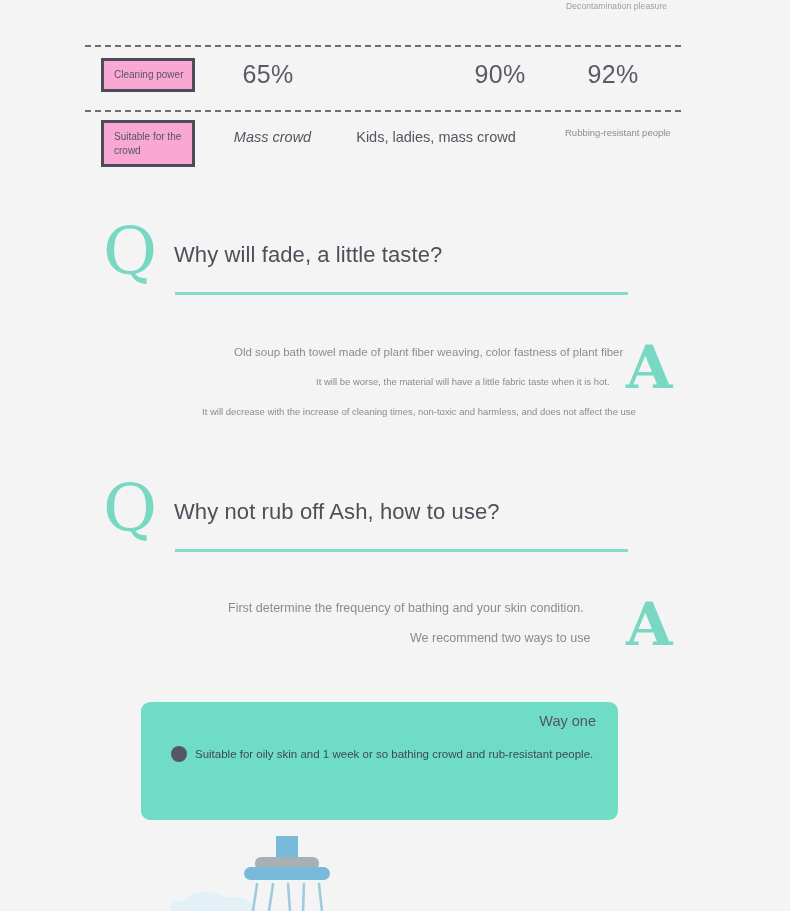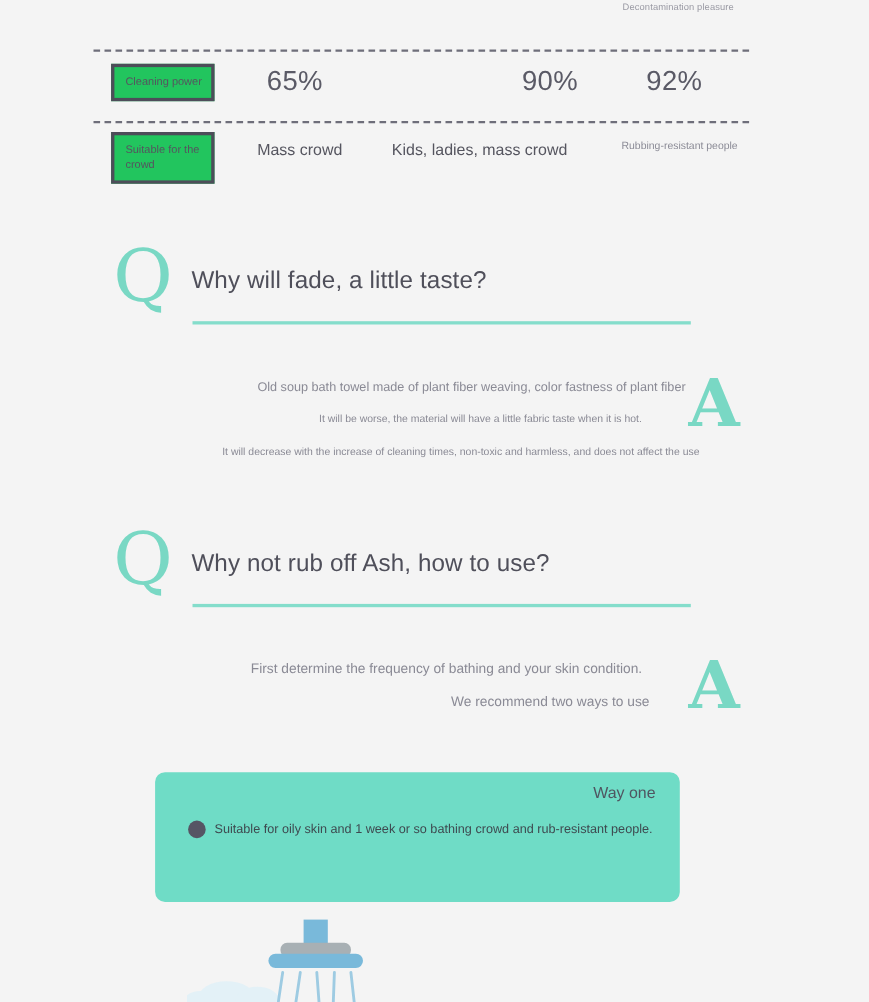--- a/index.html
+++ b/index.html
@@ -42,21 +42,21 @@
   }
   .dash-rule.top { top: 45px; }
   .dash-rule.mid { top: 110px; }
 
   .row-label {
     position: absolute;
     left: 101px;
     width: 94px;
     box-sizing: border-box;
     border: 3px solid #4d4d59;
-    background: #22c55e;
+    background: #f9a8d4;
     padding: 7px 8px 7px 10px;
     font-size: 10px;
     line-height: 1.35;
     color: #55555f;
   }
   .row-label.r1 { top: 58px; }
   .row-label.r2 { top: 120px; }
 
   .cell {
     position: absolute;
@@ -72,21 +72,21 @@
   }
   .cell.pct.c1 { left: 218px; width: 100px; }
   .cell.pct.c2 { left: 337px; width: 100px; }
   .cell.pct.c3 { left: 450px; width: 100px; }
   .cell.pct.c4 { left: 563px; width: 100px; }
 
   .cell.crowd {
     top: 129px;
     font-size: 14.5px;
   }
-  .cell.crowd.c1 { left: 216px; width: 113px; }
+  .cell.crowd.c1 { left: 216px; width: 113px; font-style: italic; }
   .cell.crowd.c2 { left: 336px; width: 200px; }
   .cell.crowd.c3 {
     left: 565px;
     width: 115px;
     top: 126px;
     text-align: left;
     font-size: 9.5px;
     line-height: 1.45;
     color: #8b8b96;
   }
@@ -141,21 +141,21 @@
     line-height: 1;
     font-weight: 700;
     color: #79d8c4;
   }
   .a-line {
     position: absolute;
     color: #8a8a95;
     white-space: nowrap;
   }
   .qa.one .a-line.l1 { left: 234px; top: 3px;  font-size: 11.5px; }
-  .qa.one .a-line.l2 { left: 290px; top: 33px; font-size: 9.5px;  }
+  .qa.one .a-line.l2 { left: 316px; top: 33px; font-size: 9.5px;  }
   .qa.one .a-line.l3 { left: 202px; top: 63px; font-size: 9.5px;  }
 
   .qa.two .a-line.l1 { left: 228px; top: 1px;  font-size: 12.5px; }
   .qa.two .a-line.l2 { left: 410px; top: 31px; font-size: 12.5px; }
 
   
   .way-card {
     position: absolute;
     left: 141px;
     top: 702px;

